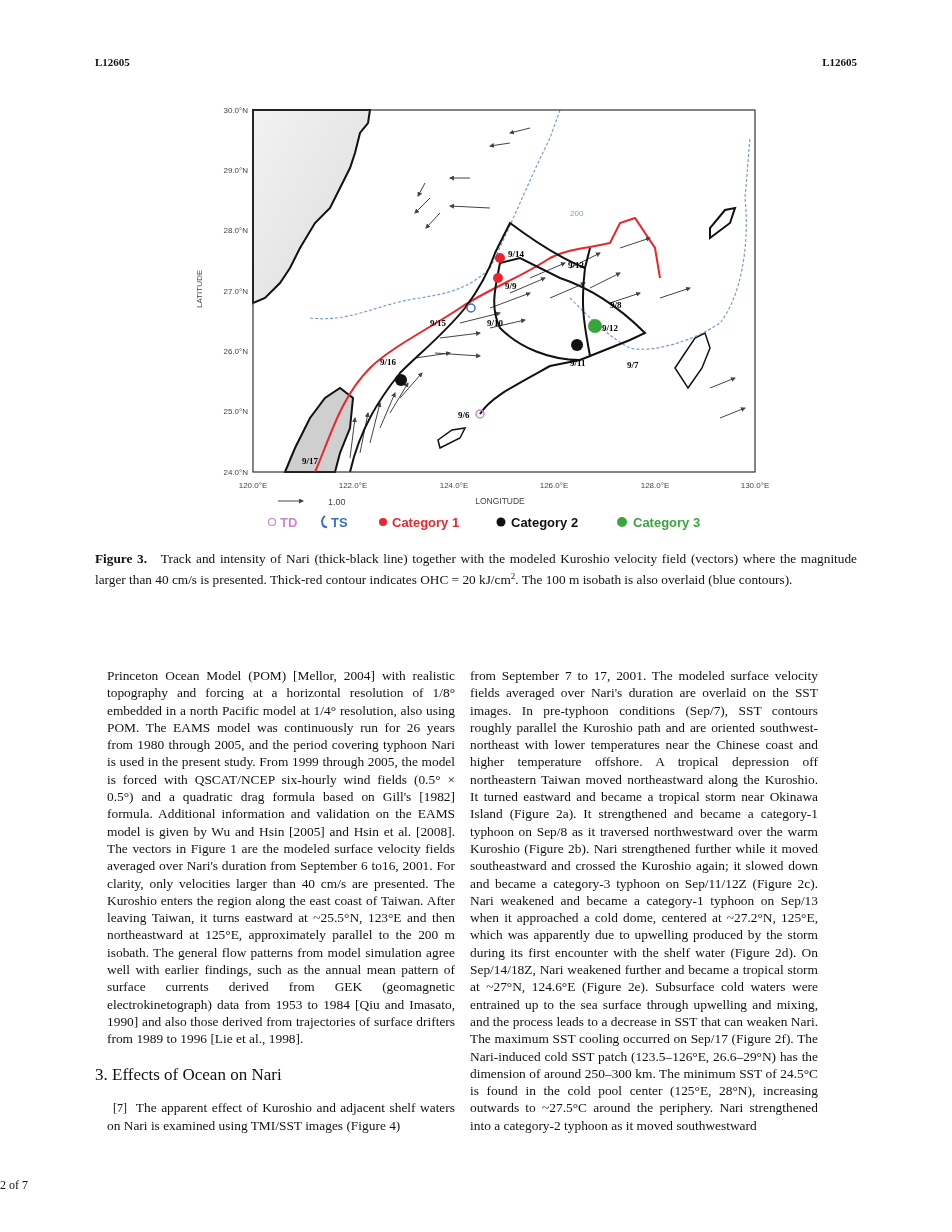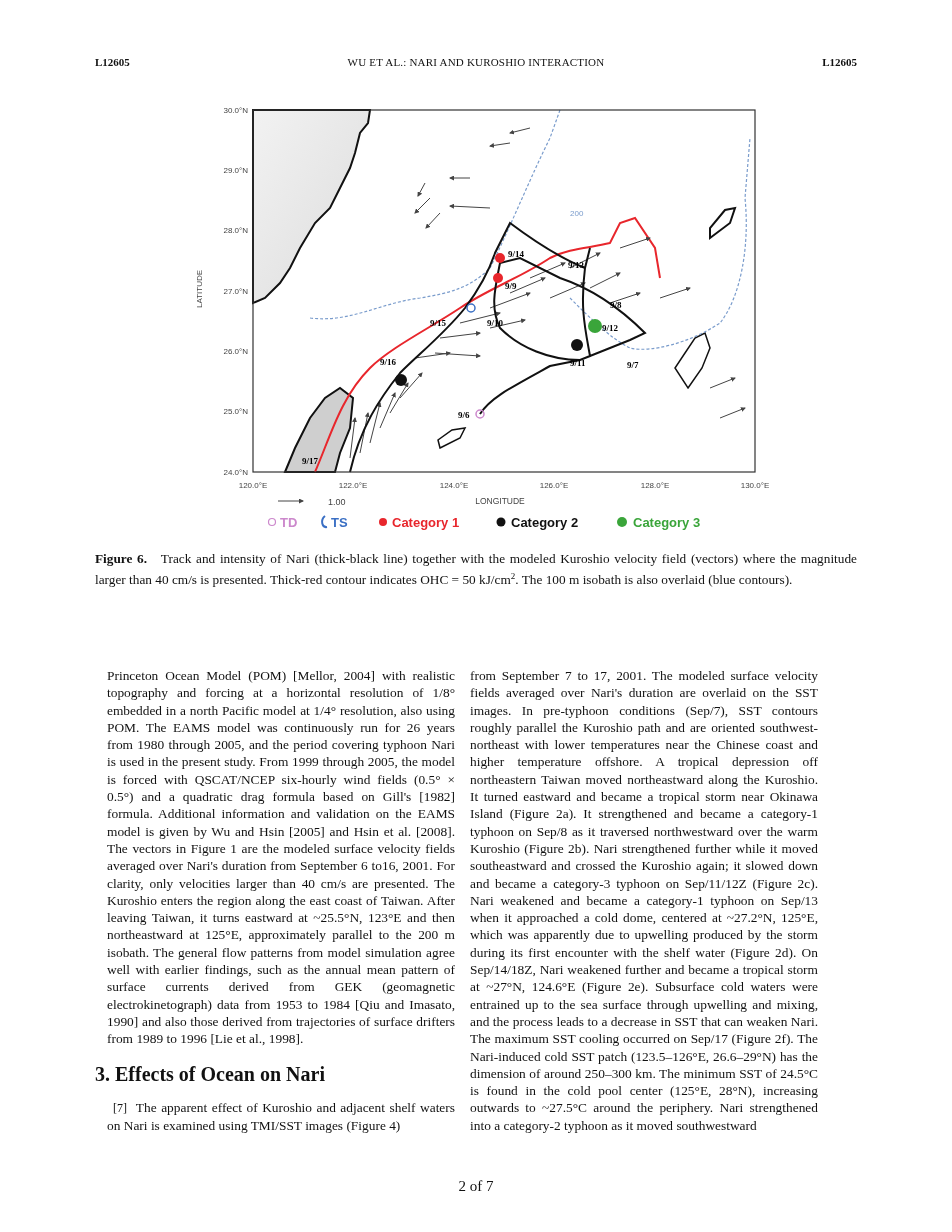--- a/index.html
+++ b/index.html
@@ -9,32 +9,31 @@
   .hdr .c { position:absolute; left:0; right:0; text-align:center; letter-spacing:0.2px; }
   .hdr .r { position:absolute; right:0; font-weight:bold; }
   .fig { position:absolute; left:190px; top:98px; width:580px; height:440px; }
   .fig svg { display:block; }
   .caption { position:absolute; left:95px; top:550px; width:762px; font-size:13.3px; line-height:17.5px; text-align:justify; }
   .caption b { font-weight:bold; }
   .col { position:absolute; top:655px; width:372px; font-size:13.4px; line-height:17.3px; text-align:justify; }
   .col.left { left:95px; }
   .col.right { left:458px; }
   .col p { margin:12px; }
-  .sec { font-weight:bold; font-size:20px; margin:18px 0 16px 0; }
+  .sec { font-weight:normal; font-size:17px; margin:18px 0 16px 0; }
   .para-indent { text-indent:6px; }
   .pnum { font-variant:small-caps; font-size:12px; }
-  .footer { position:absolute; top:1178px; left:0; right:0; text-align:center; font-size:15px; }
+  .footer { position:absolute; top:1178px; left:0; right:0; text-align:left; font-size:12px; }
   .sup { vertical-align:super; font-size:9px; }
 </style>
 </head>
 <body>
 
 <div class="hdr">
   <span class="l">L12605</span>
-  <span class="c">WU ET AL.: NARI AND KUROSHIO INTERACTION</span>
   <span class="r">L12605</span>
 </div>
 
 <div class="fig">
   <svg width="580" height="440" viewBox="0 0 580 440" font-family="Liberation Sans, sans-serif">
 
     <defs>
       <linearGradient id="land" x1="0" y1="0" x2="1" y2="1">
         <stop offset="0" stop-color="#f2f2f2"></stop>
         <stop offset="1" stop-color="#dcdcdc"></stop>
@@ -149,22 +148,22 @@
       <text x="202" y="429" fill="#e8262c">Category 1</text>
       <circle cx="311" cy="424" r="4.5" fill="#111"></circle>
       <text x="321" y="429" fill="#111">Category 2</text>
       <circle cx="432" cy="424" r="5" fill="#3aa53a"></circle>
       <text x="443" y="429" fill="#3aa53a">Category 3</text>
     </g>
   </svg>
 </div>
 
 <div class="caption">
-  <b>Figure 6.</b>&nbsp;&nbsp;
-  <span>Track and intensity of Nari (thick-black line) together with the modeled Kuroshio velocity field (vectors) where the magnitude larger than 40 cm/s is presented. Thick-red contour indicates OHC = 50 kJ/cm</span><span class="sup">2</span><span>. The 100 m isobath is also overlaid (blue contours).</span>
+  <b>Figure 3.</b>&nbsp;&nbsp;
+  <span>Track and intensity of Nari (thick-black line) together with the modeled Kuroshio velocity field (vectors) where the magnitude larger than 40 cm/s is presented. Thick-red contour indicates OHC = 20 kJ/cm</span><span class="sup">2</span><span>. The 100 m isobath is also overlaid (blue contours).</span>
 </div>
 
 <div class="col left">
   <p>Princeton Ocean Model (POM) [Mellor, 2004] with realistic topography and forcing at a horizontal resolution of 1/8° embedded in a north Pacific model at 1/4° resolution, also using POM. The EAMS model was continuously run for 26 years from 1980 through 2005, and the period covering typhoon Nari is used in the present study. From 1999 through 2005, the model is forced with QSCAT/NCEP six-hourly wind fields (0.5° × 0.5°) and a quadratic drag formula based on Gill's [1982] formula. Additional information and validation on the EAMS model is given by Wu and Hsin [2005] and Hsin et al. [2008]. The vectors in Figure 1 are the modeled surface velocity fields averaged over Nari's duration from September 6 to16, 2001. For clarity, only velocities larger than 40 cm/s are presented. The Kuroshio enters the region along the east coast of Taiwan. After leaving Taiwan, it turns eastward at ~25.5°N, 123°E and then northeastward at 125°E, approximately parallel to the 200 m isobath. The general flow patterns from model simulation agree well with earlier findings, such as the annual mean pattern of surface currents derived from GEK (geomagnetic electrokinetograph) data from 1953 to 1984 [Qiu and Imasato, 1990] and also those derived from trajectories of surface drifters from 1989 to 1996 [Lie et al., 1998].</p>
   <div class="sec">3.   Effects of Ocean on Nari</div>
   <p class="para-indent"><span class="pnum">[7]</span>&nbsp; <span>The apparent effect of Kuroshio and adjacent shelf waters on Nari is examined using TMI/SST images (Figure 4)</span></p>
 </div>
 
 <div class="col right">
   <p>from September 7 to 17, 2001. The modeled surface velocity fields averaged over Nari's duration are overlaid on the SST images. In pre-typhoon conditions (Sep/7), SST contours roughly parallel the Kuroshio path and are oriented southwest-northeast with lower temperatures near the Chinese coast and higher temperature offshore. A tropical depression off northeastern Taiwan moved northeastward along the Kuroshio. It turned eastward and became a tropical storm near Okinawa Island (Figure 2a). It strengthened and became a category-1 typhoon on Sep/8 as it traversed northwestward over the warm Kuroshio (Figure 2b). Nari strengthened further while it moved southeastward and crossed the Kuroshio again; it slowed down and became a category-3 typhoon on Sep/11/12Z (Figure 2c). Nari weakened and became a category-1 typhoon on Sep/13 when it approached a cold dome, centered at ~27.2°N, 125°E, which was apparently due to upwelling produced by the storm during its first encounter with the shelf water (Figure 2d). On Sep/14/18Z, Nari weakened further and became a tropical storm at ~27°N, 124.6°E (Figure 2e). Subsurface cold waters were entrained up to the sea surface through upwelling and mixing, and the process leads to a decrease in SST that can weaken Nari. The maximum SST cooling occurred on Sep/17 (Figure 2f). The Nari-induced cold SST patch (123.5–126°E, 26.6–29°N) has the dimension of around 250–300 km. The minimum SST of 24.5°C is found in the cold pool center (125°E, 28°N), increasing outwards to ~27.5°C around the periphery. Nari strengthened into a category-2 typhoon as it moved southwestward</p>

